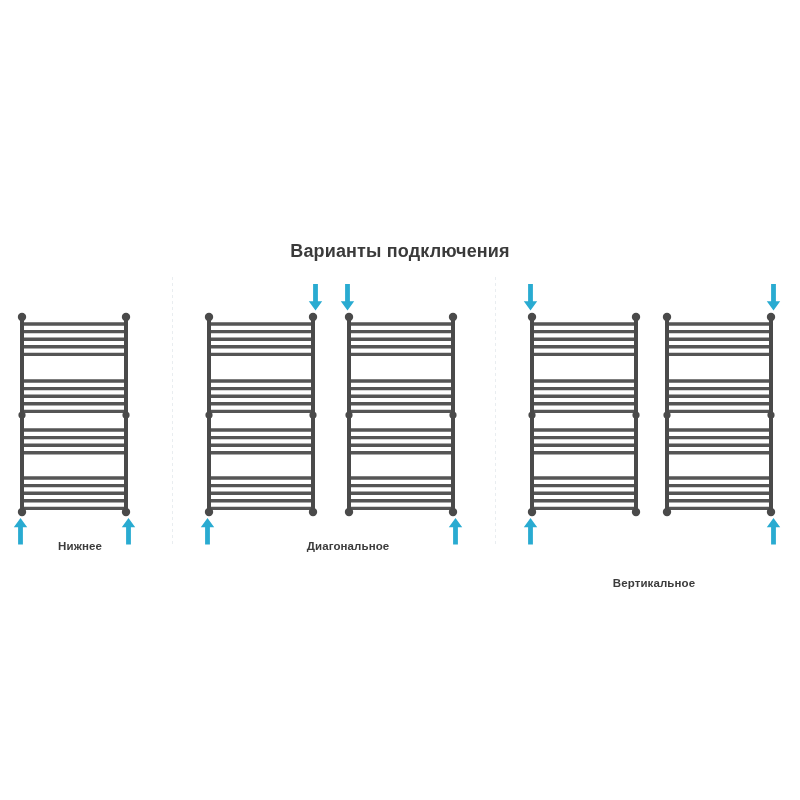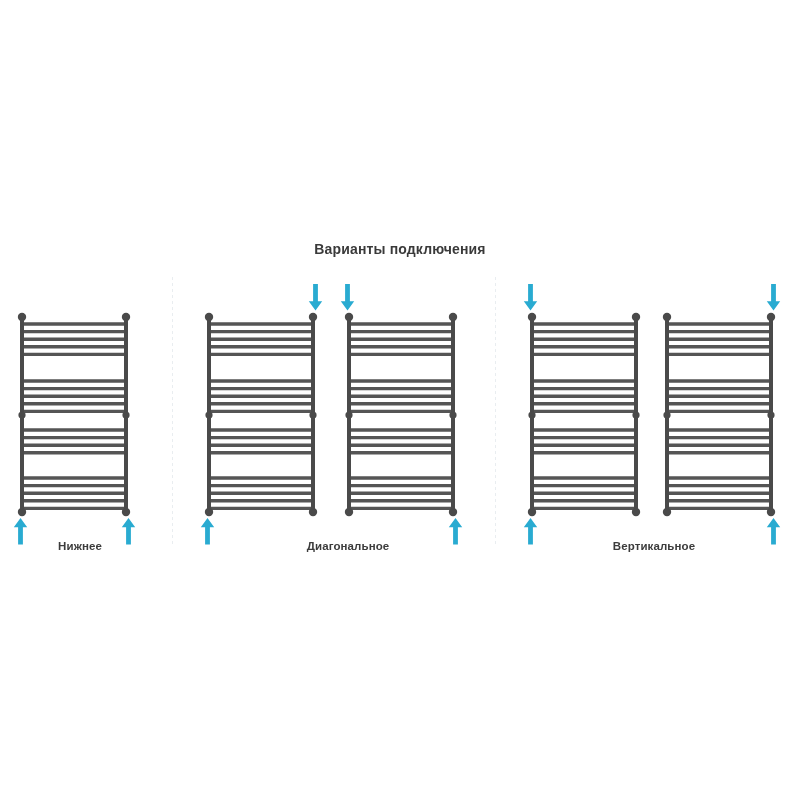--- a/index.html
+++ b/index.html
@@ -19,21 +19,21 @@
     height: 800px;
     background: #ffffff;
   }
   #diagram-title {
     position: absolute;
     left: 0;
     top: 240;
     width: 800px;
     top: 241px;
     text-align: center;
-    font-size: 14px;
+    font-size: 18px;
     font-weight: bold;
     color: #3a3a3a;
     letter-spacing: 0.15px;
   }
   .divider {
     position: absolute;
     top: 277px;
     width: 1px;
     height: 268px;
     background-image: linear-gradient(to bottom, #e9edf0 0 3px, rgba(255,255,255,0) 3px 6px);
@@ -275,16 +275,16 @@
       <div class="arrow" style="left: 765.5px; top: 284px;">
         <svg width="15" height="27" viewBox="0 0 15 27">
           <path d="M5.1 0 H9.9 V17.2 H14.2 L7.5 26.4 L0.8 17.2 H5.1 Z" fill="#29abd1"></path>
         </svg>
       </div>
       <div class="arrow" style="left: 765.5px; top: 518px;">
         <svg width="15" height="27" viewBox="0 0 15 27">
           <path d="M5.1 0 H9.9 V17.2 H14.2 L7.5 26.4 L0.8 17.2 H5.1 Z" fill="#29abd1" transform="rotate(180 7.5 13.2)"></path>
         </svg>
       </div>
-      <div class="panel-caption" style="left: 554px; width: 200px;">Вертикальное</div>
+      <div class="panel-caption" style="left: 554px; width: 200px; margin-top: 37px;">Вертикальное</div>
     </div>
 
 </div>
 
 </body></html>

